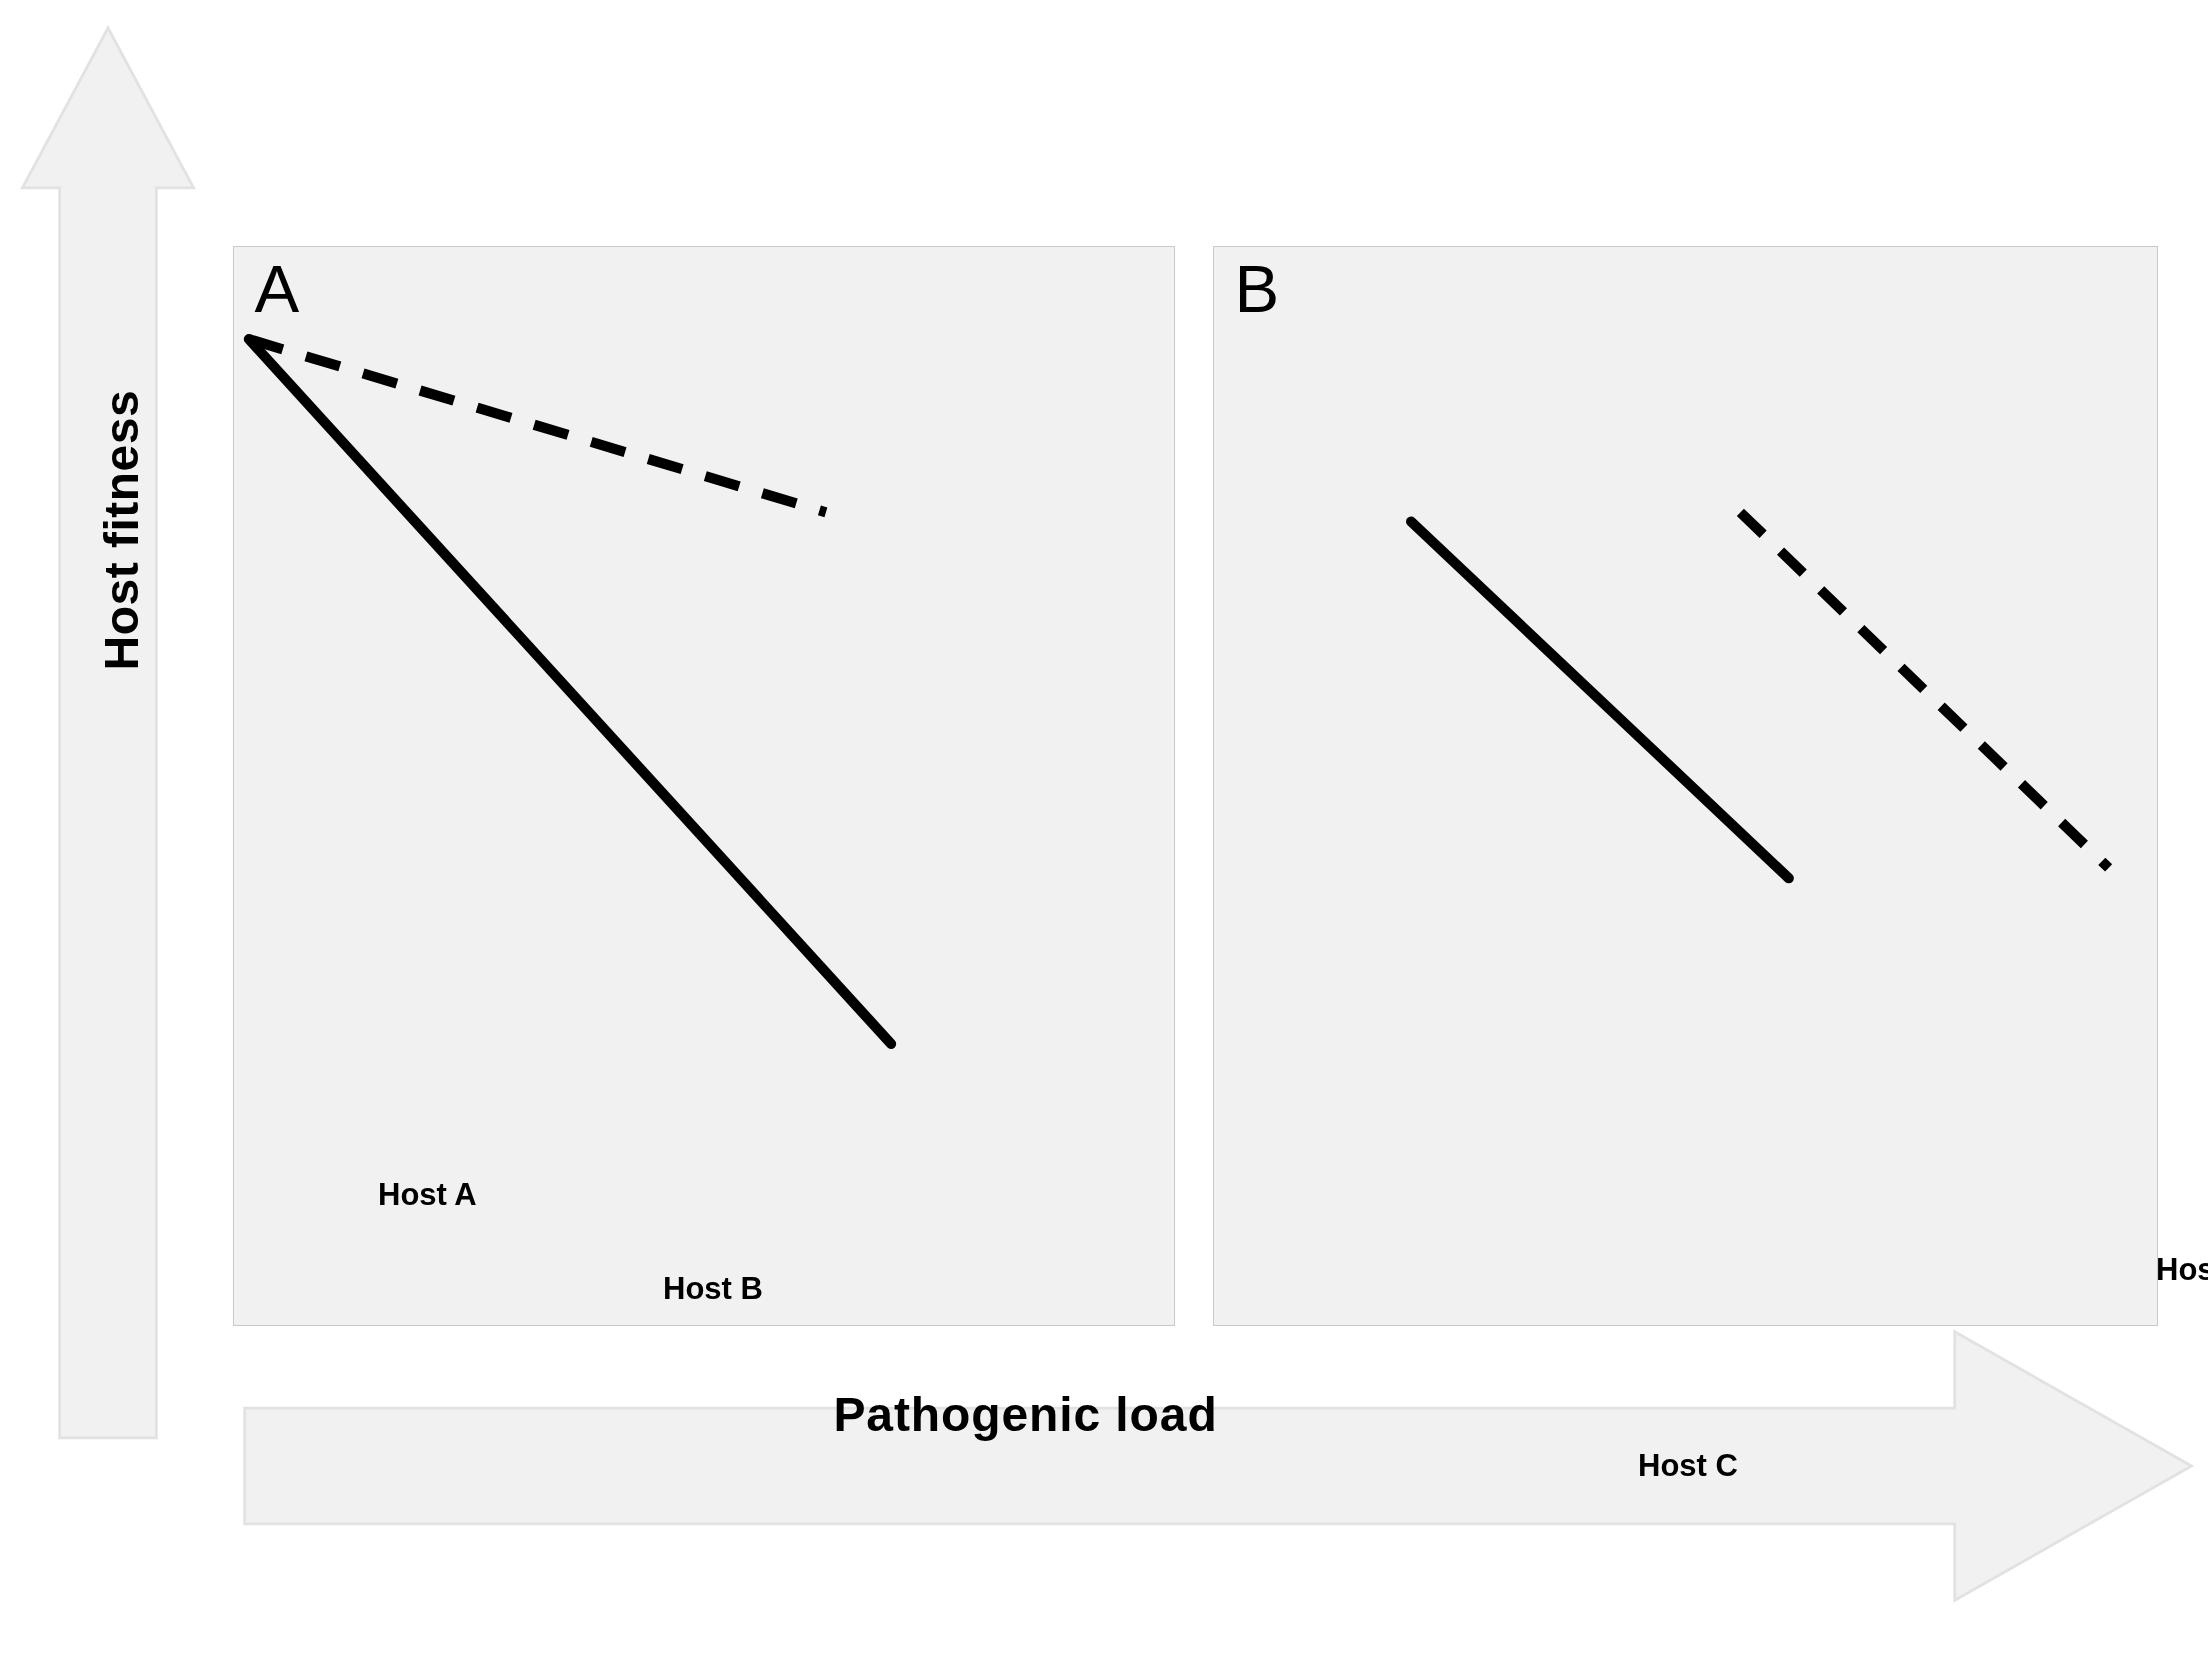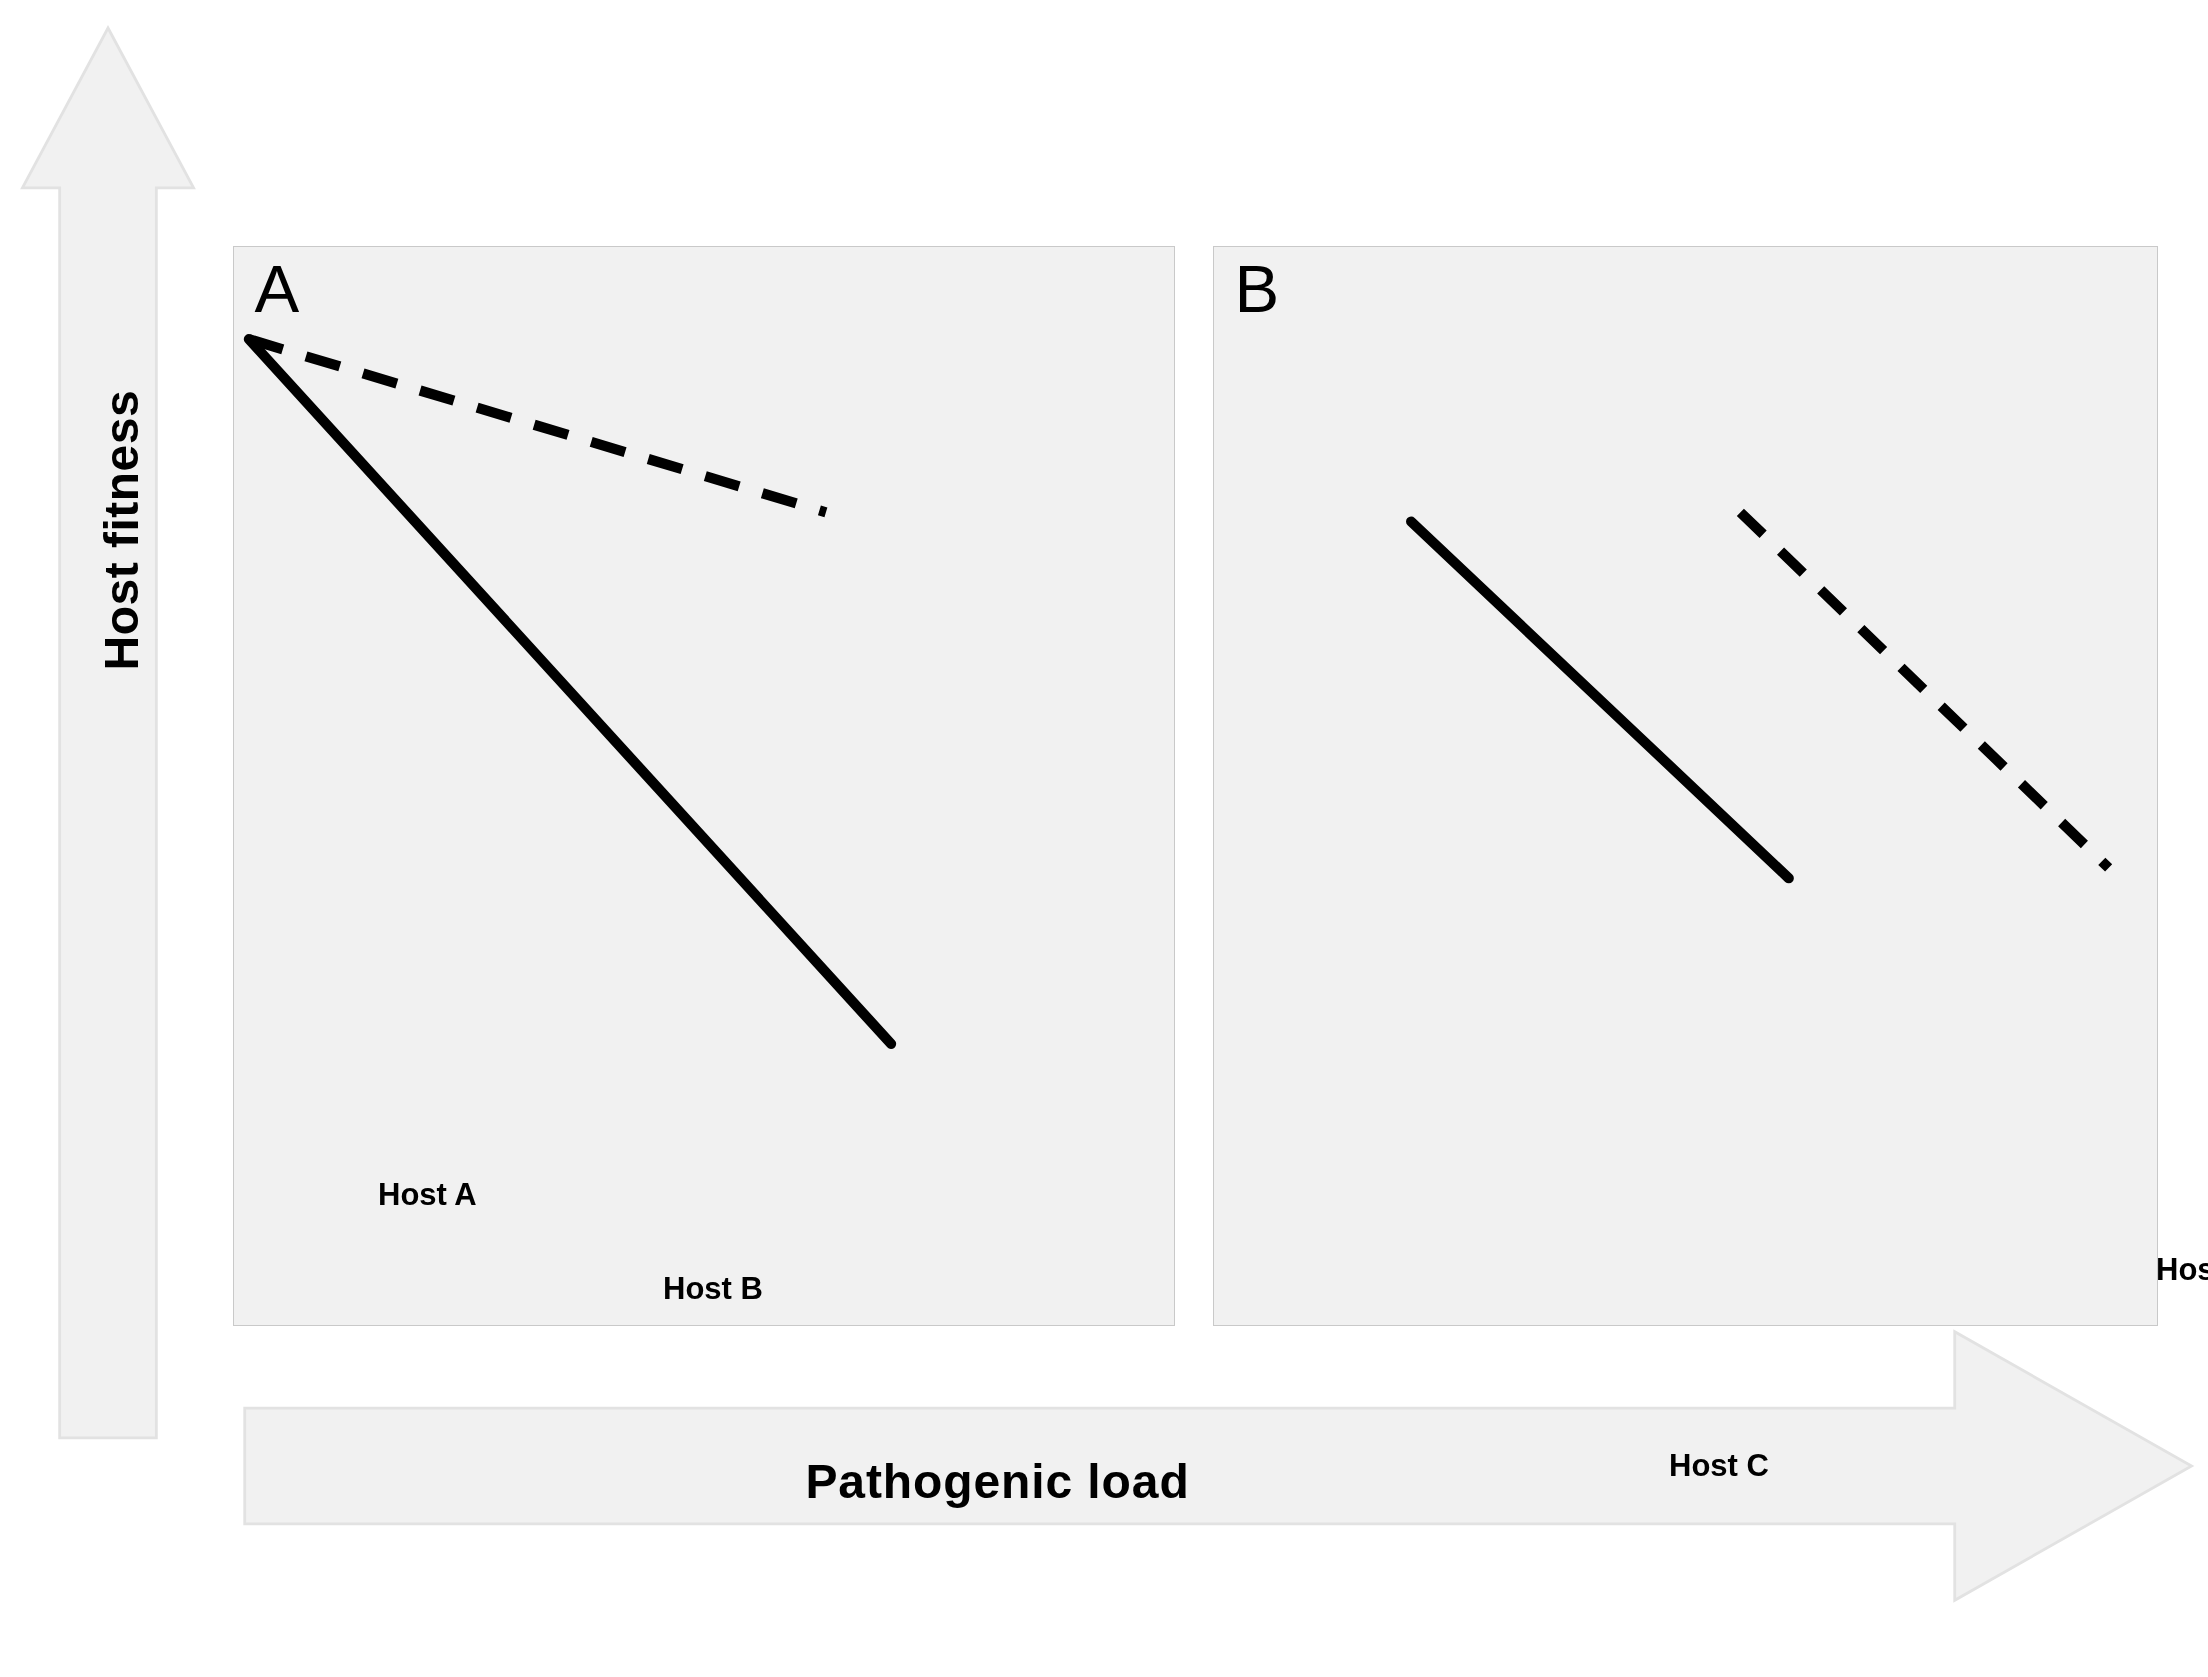--- a/index.html
+++ b/index.html
@@ -34,25 +34,26 @@
     top: 559px;
     width: 168px;
     text-align: center;
     font-size: 48px;
     transform: rotate(-90deg);
     transform-origin: center center;
     letter-spacing: 0.5px;
   }
   #x-axis-title {
     left: 0px;
-    top: 1454px;
+    top: 1387px;
     width: 1995px;
     text-align: center;
     font-size: 48px;
     letter-spacing: 0.9px;
+    padding-left: 28px;
   }
 
   
   .panel {
     position: absolute;
     background: #f1f1f1;
     border: 1.9px solid #c9c9c9;
     box-sizing: border-box;
   }
   #panel-a { left: 233px;  top: 246px; width: 942px; height: 1080px; }
@@ -82,21 +83,21 @@
     font-size: 31px;
     font-weight: bold;
     color: #000000;
     white-space: nowrap;
     line-height: 1;
   }
 
   
   #label-host-a { left: 144px; top: 932px; }
   #label-host-b { left: 429px; top: 988px; margin-top: 38px; }
-  #label-host-c { left: 424px; top: 1203px; margin-left: 31px; }
+  #label-host-c { left: 424px; top: 1203px; }
   #label-host-d { left: 942px; top: 1007px; }
 </style>
 </head>
 <body>
 
 <div id="figure">
 
   <div class="axis-arrow" id="y-axis-arrow" style="left:15px; top:18.6px;">
     <svg width="186" height="1426" viewBox="0 0 200 1530">
       <polygon points="100,8 192,180 152,180 152,1524 48,1524 48,180 8,180" fill="#f1f1f1" stroke="#e2e2e2" stroke-width="3"></polygon>

